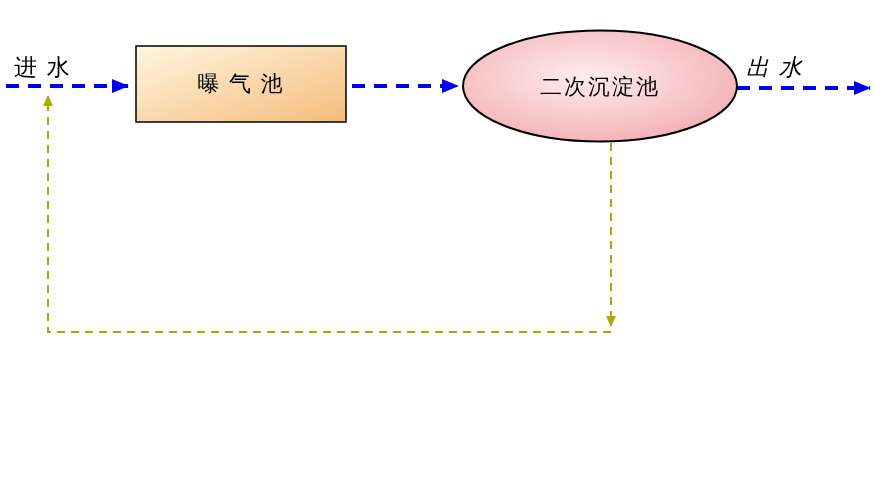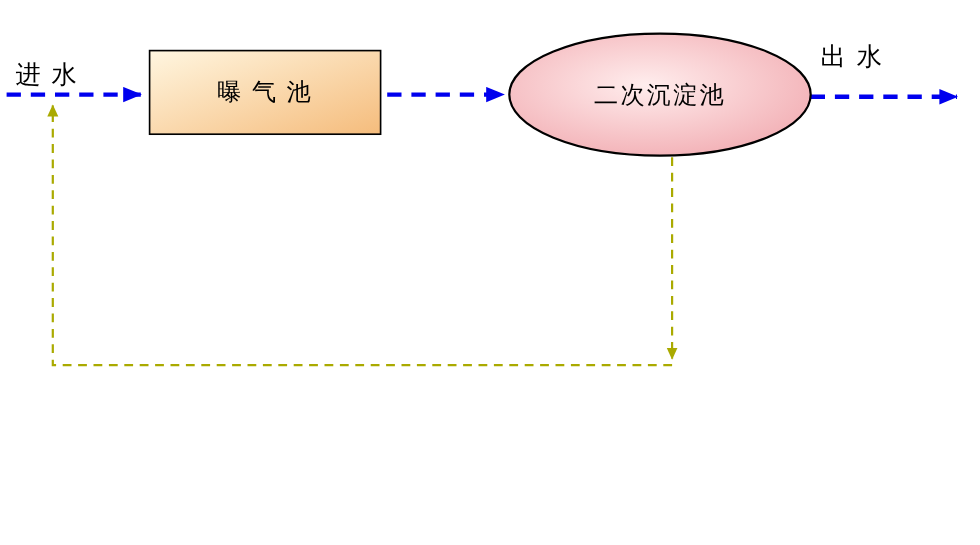--- a/index.html
+++ b/index.html
@@ -32,21 +32,21 @@
     pointer-events: none;
   }
   .flow-label {
     position: absolute;
     color: #000000;
     font-size: 23px;
     letter-spacing: 2px;
     white-space: nowrap;
   }
   .inlet-label  { left: 14px;  top: 52px; }
-  .outlet-label { left: 746px; top: 36px; }
+  .outlet-label { left: 746px; top: 52px; font-style: italic; }
   .aeration-label {
     left: 136px; top: 46px; width: 210px; height: 76px;
   }
   .sedimentation-label {
     left: 463px; top: 31px; width: 274px; height: 111px;
   }
   .return-sludge-label {
     position: absolute;
     left: 352px; top: 294px;
     font-size: 23px;

